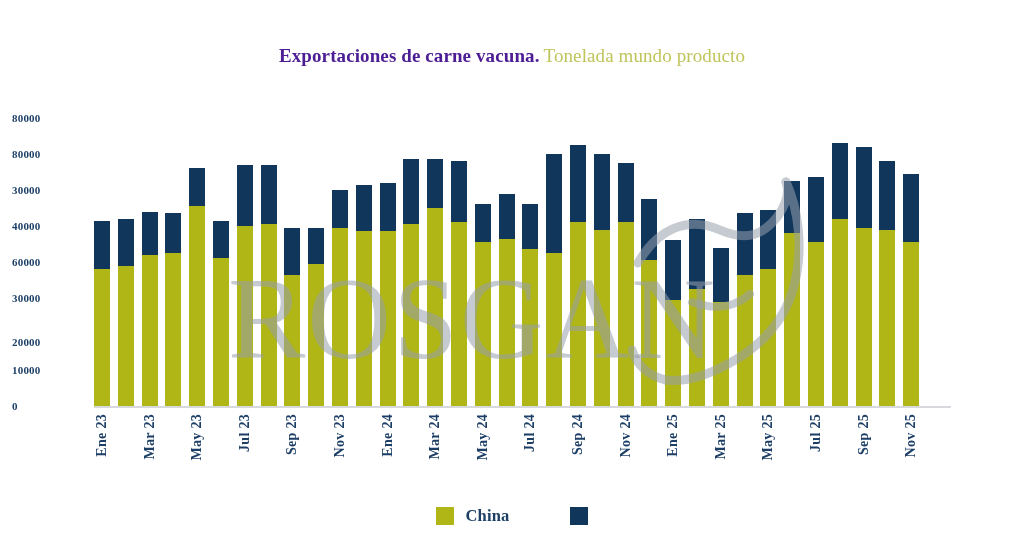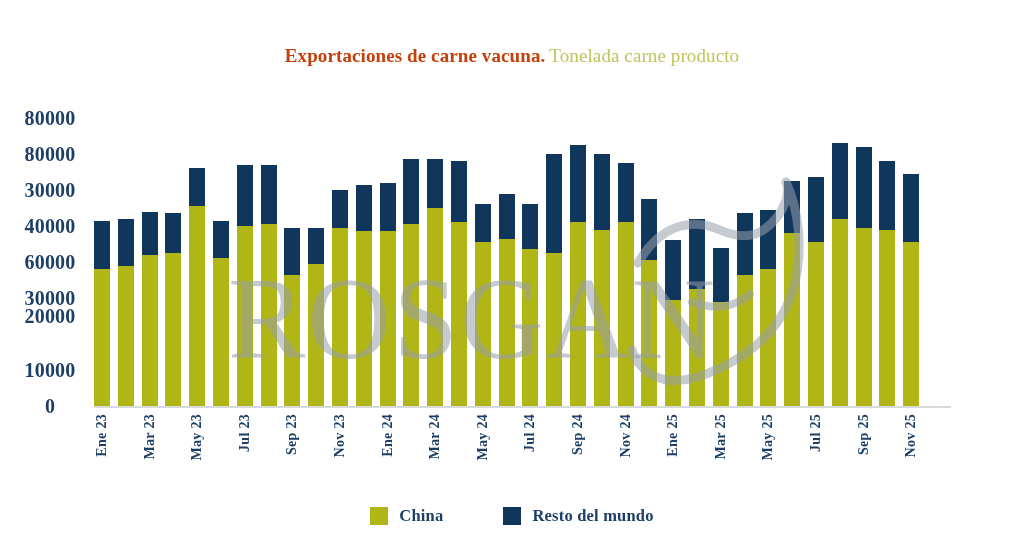--- a/index.html
+++ b/index.html
@@ -14,42 +14,42 @@
 
   
   .title-row{
     position:absolute;left:0;top:45px;width:1024px;
     text-align:center;
     font-family:"Liberation Serif", serif;
     font-size:19px;
     letter-spacing:.1px;
     white-space:nowrap;
   }
-  .title-main{font-weight:bold;color:#c2410c;}
+  .title-main{font-weight:bold;color:#4c1d95;}
   .title-sub{font-weight:normal;color:#BFC45A;margin-left:4px;}
 
   
   .plot{
     position:absolute;
     left:94px;  top:118px;
     width:856px; height:288px;
   }
   .baseline{
     position:absolute;left:94px;top:406px;width:857px;height:2px;
     background:#d7d9dc;
   }
 
   
   .ytick{
     position:absolute;
     right:0;
     width:76px;
-    text-align:center;
-    font-family:"Liberation Serif", serif;
-    font-size:20px;
+    text-align:left;
+    font-family:"Liberation Serif", serif;
+    font-size:11px;
     font-weight:bold;
     color:#1d3f66;
     transform:translateY(-50%);
     letter-spacing:.2px;
   }
   #yaxis{position:absolute;left:0;top:0;width:88px;height:552px;}
 
   
   .bar{
     position:absolute;
@@ -109,27 +109,27 @@
     font-family:"Liberation Serif", serif;
     font-size:16.5px;font-weight:bold;color:#1d3f66;letter-spacing:.2px;
   }
 </style>
 </head>
 <body>
 
 <div id="stage">
 
   <div class="title-row">
-    <span class="title-main">Exportaciones de carne vacuna.</span><span class="title-sub">Tonelada carne producto</span>
+    <span class="title-main">Exportaciones de carne vacuna.</span><span class="title-sub">Tonelada mundo producto</span>
   </div>
 
   <div id="yaxis">
       <div class="ytick" style="top: 406px;">0</div>
       <div class="ytick" style="top: 370px;">10000</div>
-      <div class="ytick" style="top: 316px;">20000</div>
+      <div class="ytick" style="top: 342px;">20000</div>
       <div class="ytick" style="top: 298px;">30000</div>
       <div class="ytick" style="top: 262px;">60000</div>
       <div class="ytick" style="top: 226px;">40000</div>
       <div class="ytick" style="top: 190px;">30000</div>
       <div class="ytick" style="top: 154px;">80000</div>
       <div class="ytick" style="top: 118px;">80000</div>
     </div>
 
   <div class="baseline"></div>
 
@@ -307,17 +307,16 @@
     </svg>
   </div>
 
   <div class="legend" id="legend">
       <div class="legend-item">
         <span class="swatch" style="background: rgb(175, 182, 21);"></span>
         <span class="legend-label">China</span>
       </div>
       <div class="legend-item">
         <span class="swatch" style="background: rgb(16, 54, 92);"></span>
-        <span class="legend-label">Resto del mundo</span>
       </div>
     </div>
 
 </div>
 
 </body></html>

